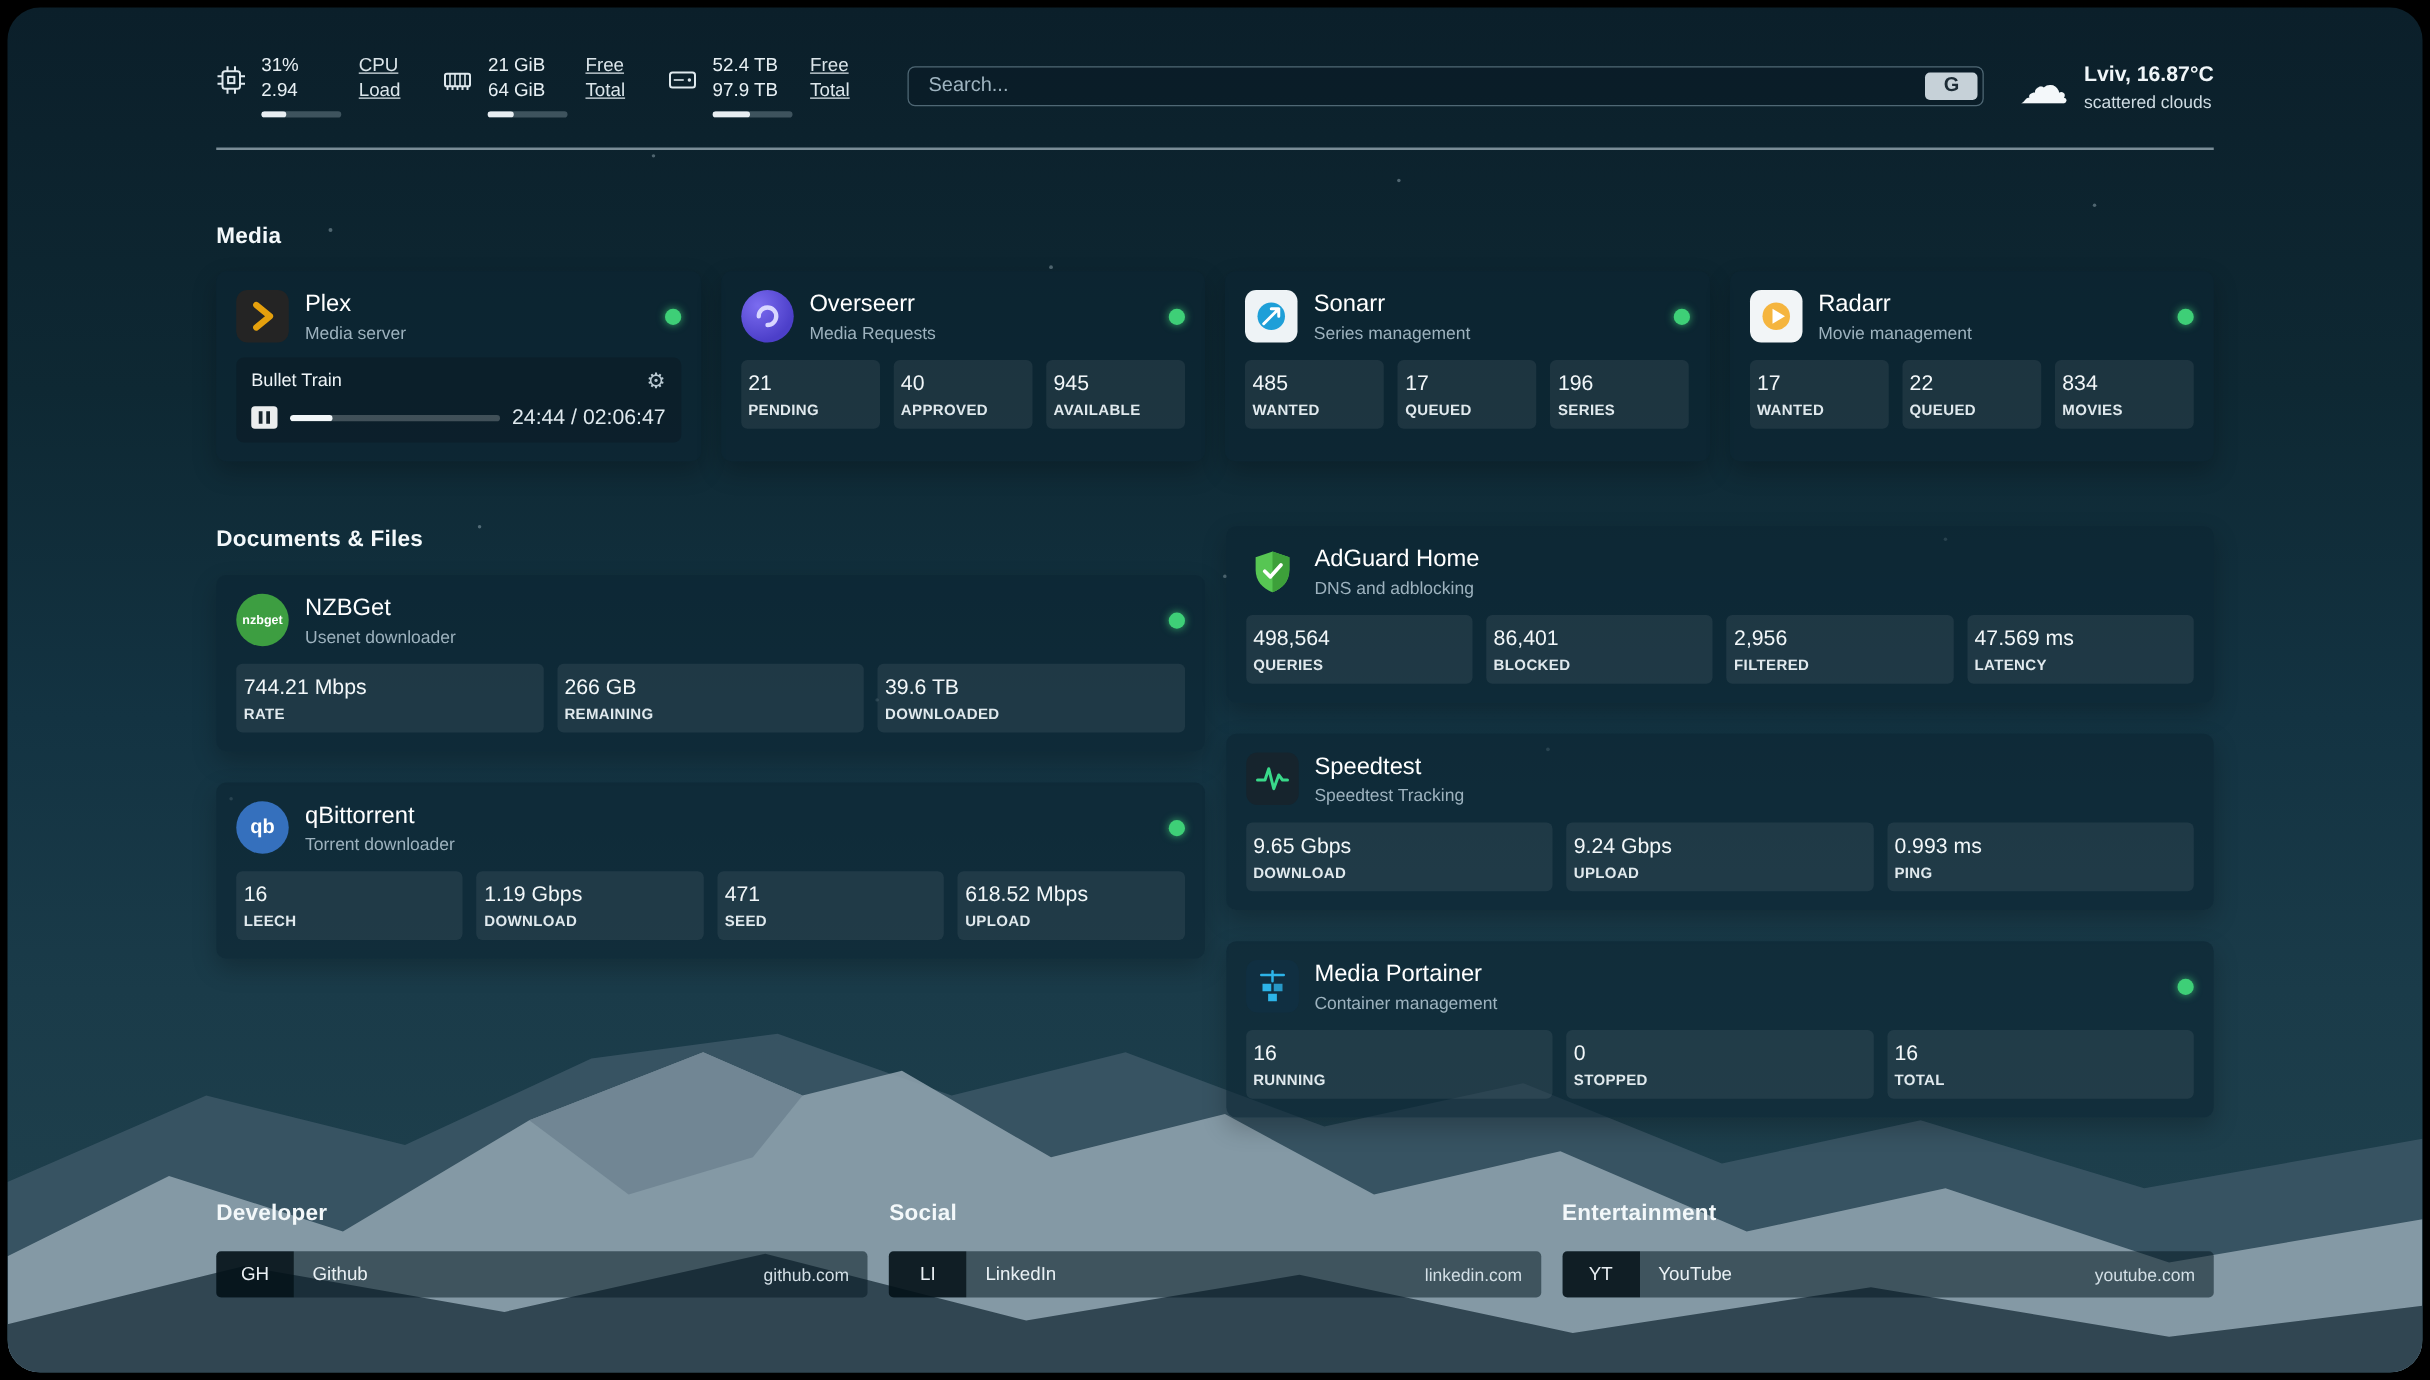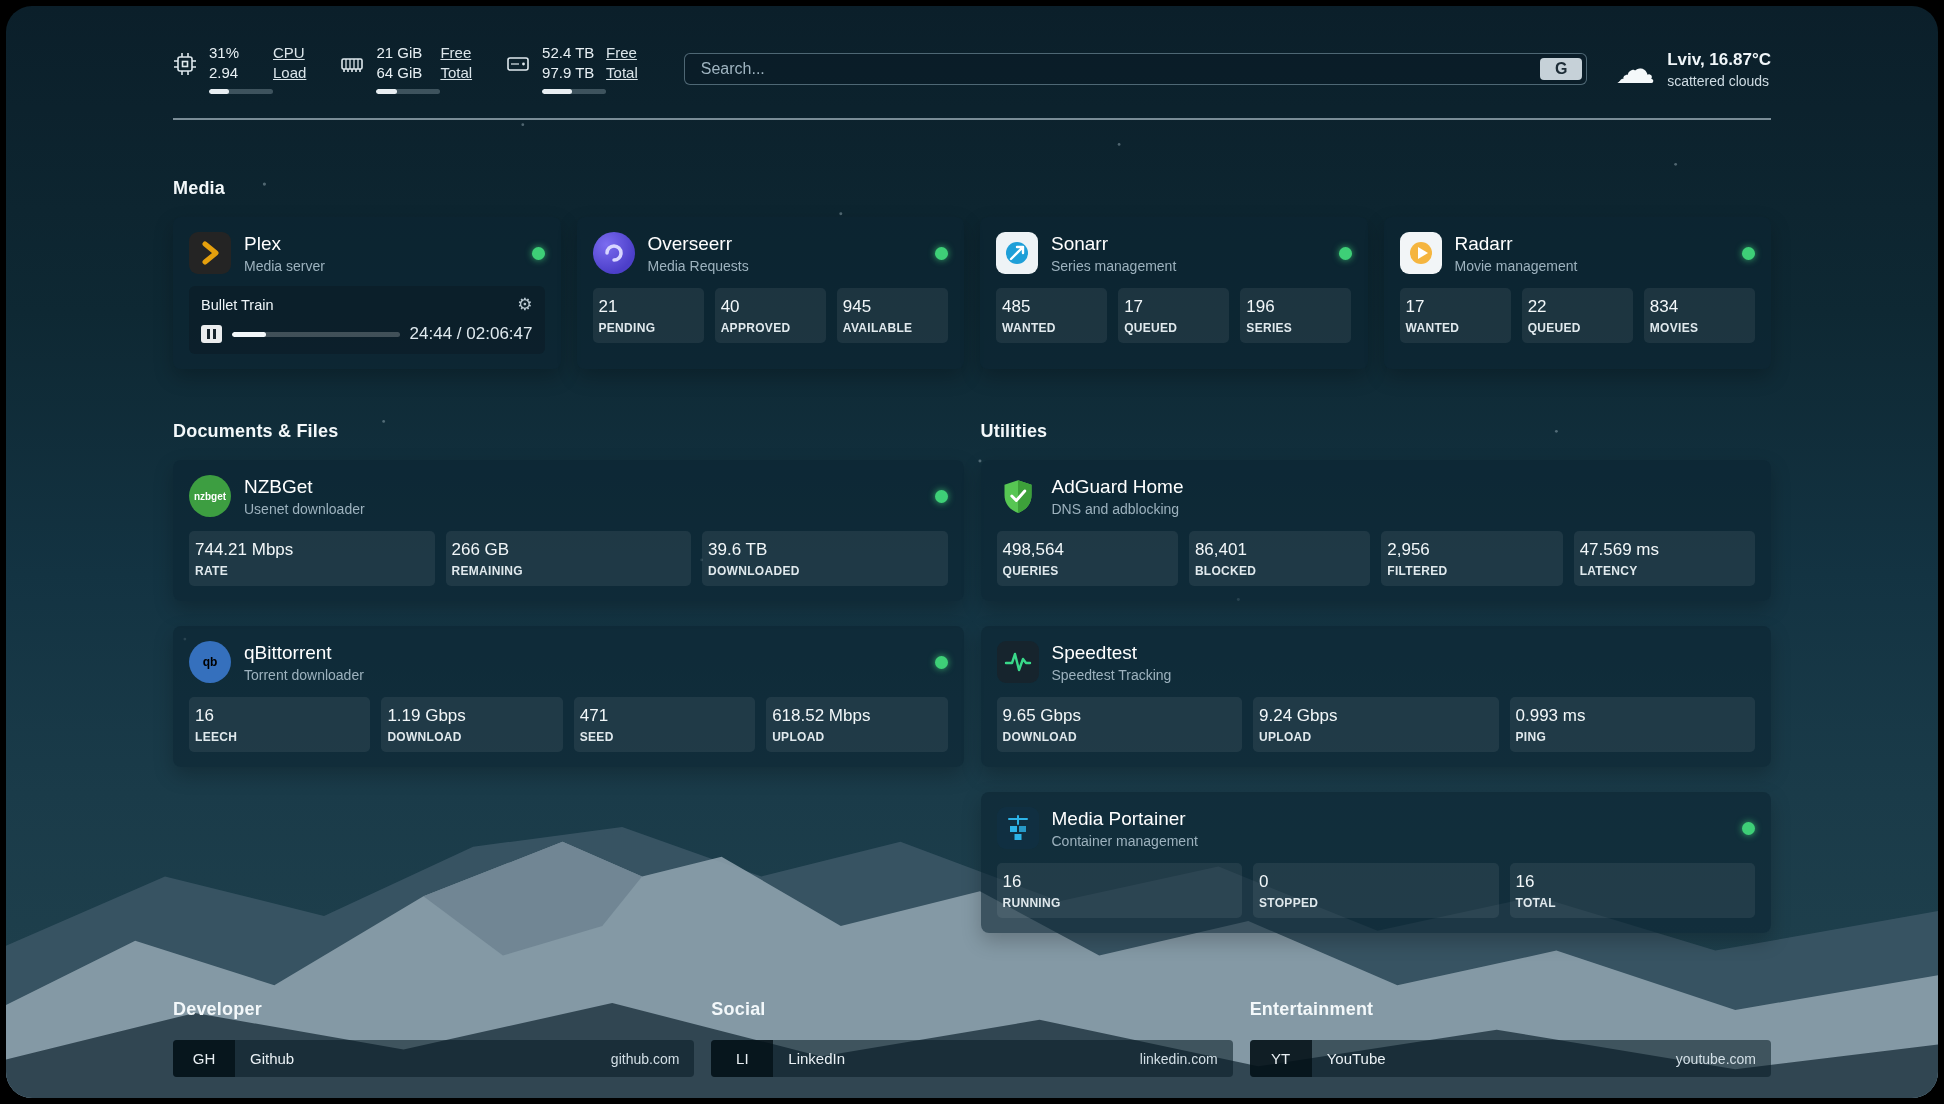--- a/index.html
+++ b/index.html
@@ -12,21 +12,21 @@
   }
   .bg-art { position: absolute; inset: 0; width: 100%; height: 100%; display: block; }
 
   .content { position: relative; height: 100%; padding: 38px 167px 0; display: flex; flex-direction: column; }
 
   
   .topbar { display: flex; align-items: center; gap: 28px; }
   .metrics { display: flex; align-items: center; gap: 34px; }
   .metric { display: flex; align-items: flex-start; gap: 12px; color: #e8f0f4; }
   .micon { width: 24px; height: 24px; margin-top: 8px; flex: none; color: #dfe9ee; }
-  .mcols { display: flex; }
+  .mcols { display: flex; gap: 14px; }
   .mvals, .mlabels { display: flex; flex-direction: column; gap: 2px; font-size: 15px; line-height: 18px; }
   .mvals { min-width: 64px; }
   .mlabels { color: #dbe5ea; text-decoration: underline; }
   .mbar { margin-top: 5px; height: 5px; border-radius: 3px; background: rgba(180,200,210,0.30); overflow: hidden; }
   .mbar i { display: block; height: 100%; background: #e8eef2; border-radius: 3px; }
 
   .searchwrap { flex: 1; display: flex; align-items: stretch; height: 32px;
     border: 1px solid rgba(165,195,210,0.45); border-radius: 6px; overflow: hidden;
     background: rgba(8,24,33,0.35); margin-left: 18px; }
   .searchwrap input { flex: 1; background: transparent; border: 0; outline: none;
@@ -92,21 +92,21 @@
     font-size: 15px; display: flex; align-items: center; justify-content: center; flex: none; }
   .bm-name { margin-left: 15px; font-size: 15px; color: #eaf1f5; }
   .bm-url { margin-left: auto; margin-right: 15px; font-size: 14px; color: #d3dfe6; }
 
   
   .icon-plex { background: #242424; }
   .icon-overseerr { background: radial-gradient(circle at 32% 30%, #7b6cf0, #4c3fc9 70%); border-radius: 50%; }
   .icon-sonarr { background: #eef3f6; }
   .icon-radarr { background: #f2f5f7; }
   .icon-nzbget { background: #3d9e41; border-radius: 50%; color: #fff; font-weight: bold; font-size: 10px; }
-  .icon-qbittorrent { background: #3570bd; border-radius: 50%; color: #000000; font-weight: bold; font-size: 12px; }
+  .icon-qbittorrent { background: #3570bd; border-radius: 50%; color: #ffffff; font-weight: bold; font-size: 16px; }
   .icon-filebrowser { background: #4b7fae; }
   .icon-adguard { background: transparent; }
   .icon-speedtest { background: #16242d; }
   .icon-portainer { background: rgba(17,48,66,0.9); }
   .fb-disk { width: 20px; height: 20px; border: 3px solid #fff; border-radius: 50%; position: relative; }
   .fb-disk::after { content: ""; position: absolute; width: 6px; height: 6px; background: #fff;
     border-radius: 50%; left: 50%; top: 50%; transform: translate(-50%,-50%); }
 </style>
 </head>
 <body>
@@ -402,21 +402,20 @@
             <div class="stat">
                 <div class="v">618.52 Mbps</div>
                 <div class="l">UPLOAD</div>
               </div>
           </div>
         </div>
 
       </div>
 
       <div class="col">
-        <h2 class="section-title">Utilities</h2>
 
         <div class="card">
           <div class="card-header">
             <div class="svc-icon icon-adguard">
               <svg width="36" height="36" viewBox="0 0 32 32">
                 <path d="M16 2 L28 6 V15 C28 23 23 28.5 16 31 C9 28.5 4 23 4 15 V6 Z" fill="#57c653"></path>
                 <path d="M16 2 L28 6 V15 C28 23 23 28.5 16 31 Z" fill="#3da03a"></path>
                 <path d="M10.5 16 l4 4 l7.5 -8.5" fill="none" stroke="#fff" stroke-width="2.6" stroke-linecap="round" stroke-linejoin="round"></path>
               </svg>
             </div>

